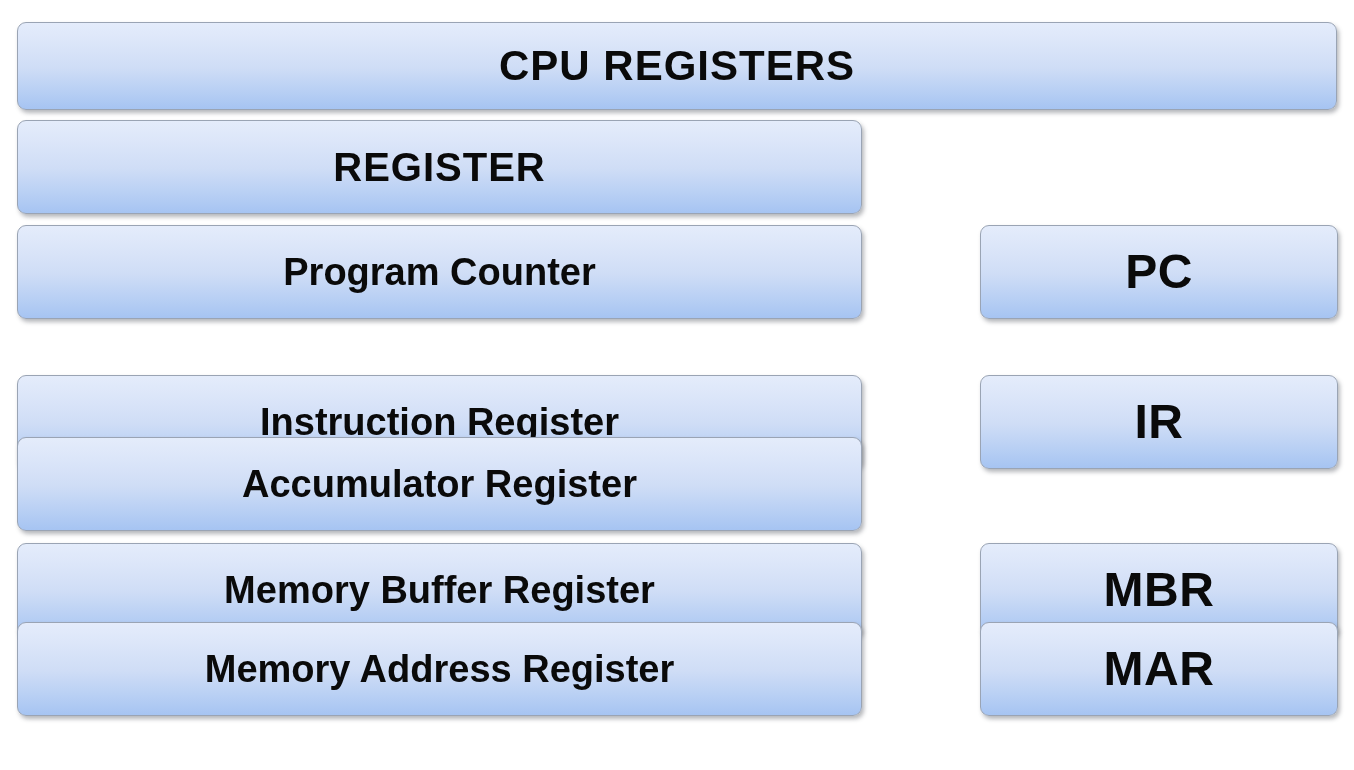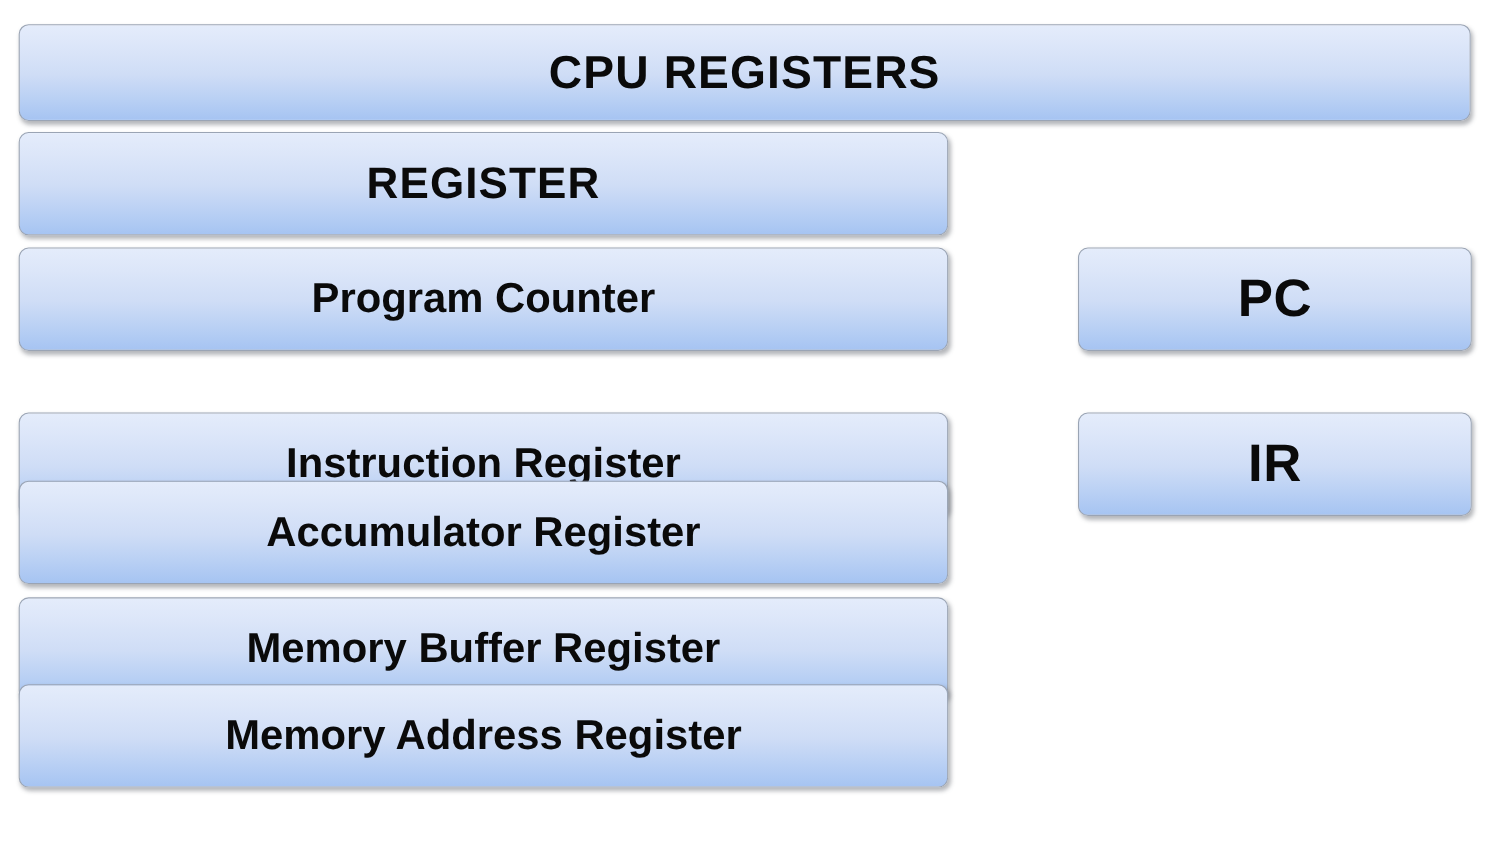--- a/index.html
+++ b/index.html
@@ -121,18 +121,24 @@
     <span class="label body-text">Accumulator Register</span>
   </div>
 
   <div class="plate col-right row-h r2">
     <span class="label sym-text">IR</span>
   </div>
 
   <div class="plate col-left row-h r4">
     <span class="label body-text">Memory Buffer Register</span>
   </div>
+  <div class="plate col-right row-h r4">
+    <span class="label sym-text">MBR</span>
+  </div>
 
   <div class="plate col-left row-h r5">
     <span class="label body-text">Memory Address Register</span>
+  </div>
+  <div class="plate col-right row-h r5">
+    <span class="label sym-text">MAR</span>
   </div>
 
 </div>
 
 </body></html>

